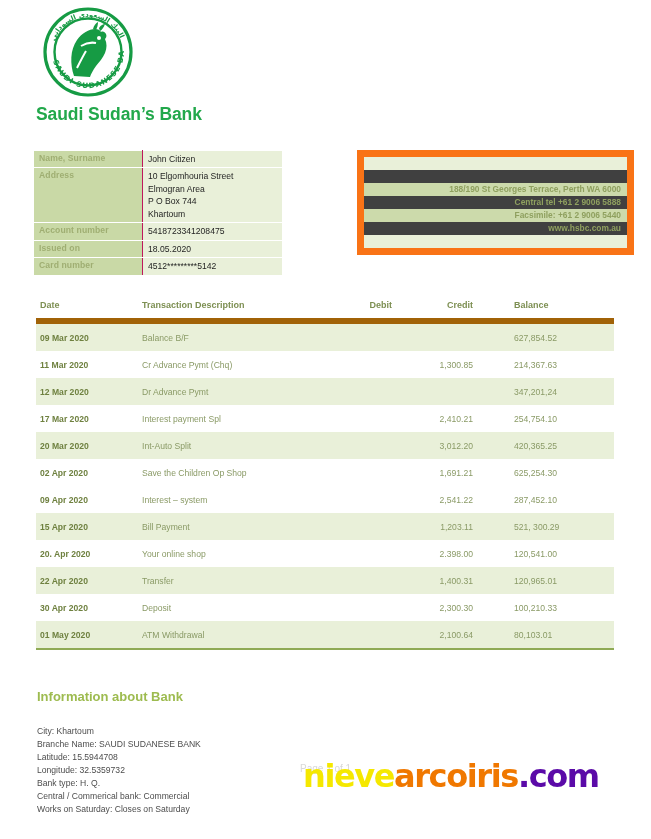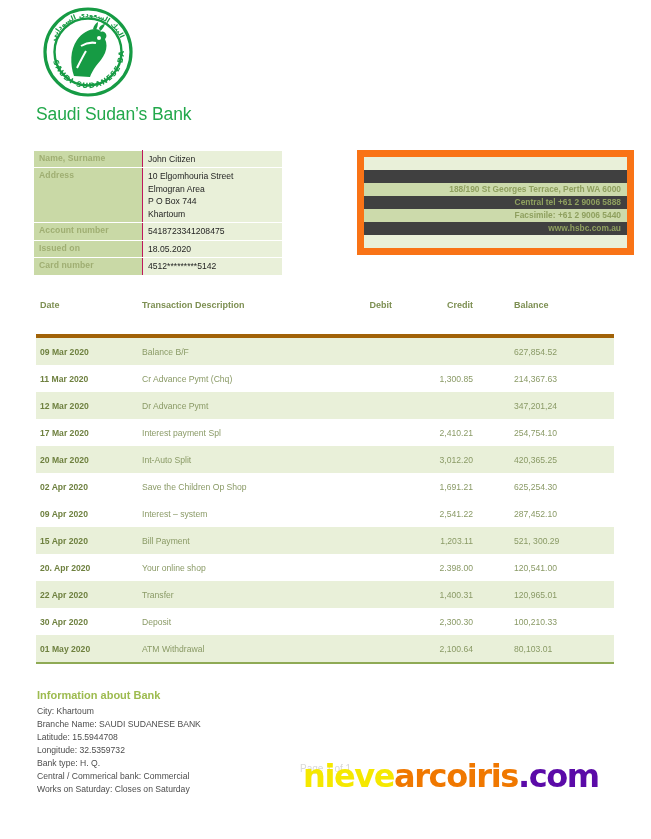--- a/index.html
+++ b/index.html
@@ -30,21 +30,21 @@
   }
   .logo-wrap {
     width: 104px;
     height: 92px;
     position: relative;
   }
   .logo-svg { display:block; }
   .bank-title {
     margin-top: 6px;
     font-size: 17.5px;
-    font-weight: normal;
+    font-weight: bold;
     color: #22a84b;
     letter-spacing: -0.1px;
     white-space: nowrap;
   }
 
   
   .cust-table {
     position: absolute;
     left: 33px;
     top: 150px;
@@ -101,22 +101,22 @@
     position: absolute;
     left: 36px;
     top: 300px;
     width: 578px;
   }
   .txn-head {
     display: flex;
     font-size: 9px;
     font-weight: bold;
     color: #7d8f52;
-    padding-bottom: 24px;
-    border-bottom: 4px solid #a16207;
+    padding-bottom: 8px;
+    border-bottom: 6px solid #a16207;
   }
   .txn-row {
     display: flex;
     align-items: center;
     height: 27px;
     font-size: 8.6px;
     color: #8a9a66;
   }
   .txn-row.odd  { background: #e9f0d9; }
   .txn-row.even { background: #ffffff; }
@@ -140,22 +140,22 @@
     position: absolute;
     left: 37px;
     top: 687px;
     font-size: 8.6px;
     color: #4d4d4d;
     line-height: 1.52;
   }
   .footer-title {
     font-weight: bold;
     color: #9dbb4f;
-    font-size: 11px;
-    margin-bottom: 1px;
+    font-size: 13px;
+    margin-bottom: 18px;
   }
   .footer-line { white-space: nowrap; }
 
   
   .watermark {
     position: absolute;
     left: 303px;
     top: 760px;
     font-size: 32px;
     font-weight: bold;

